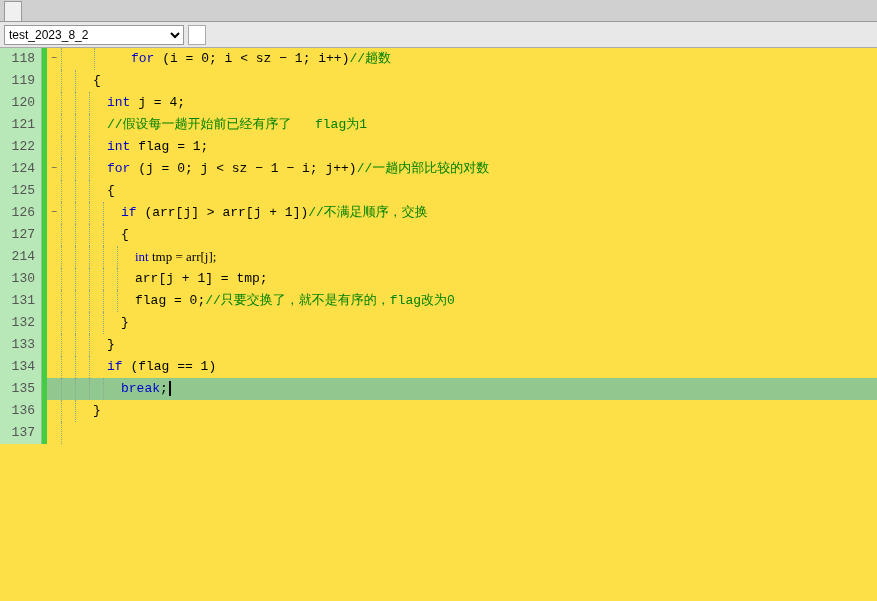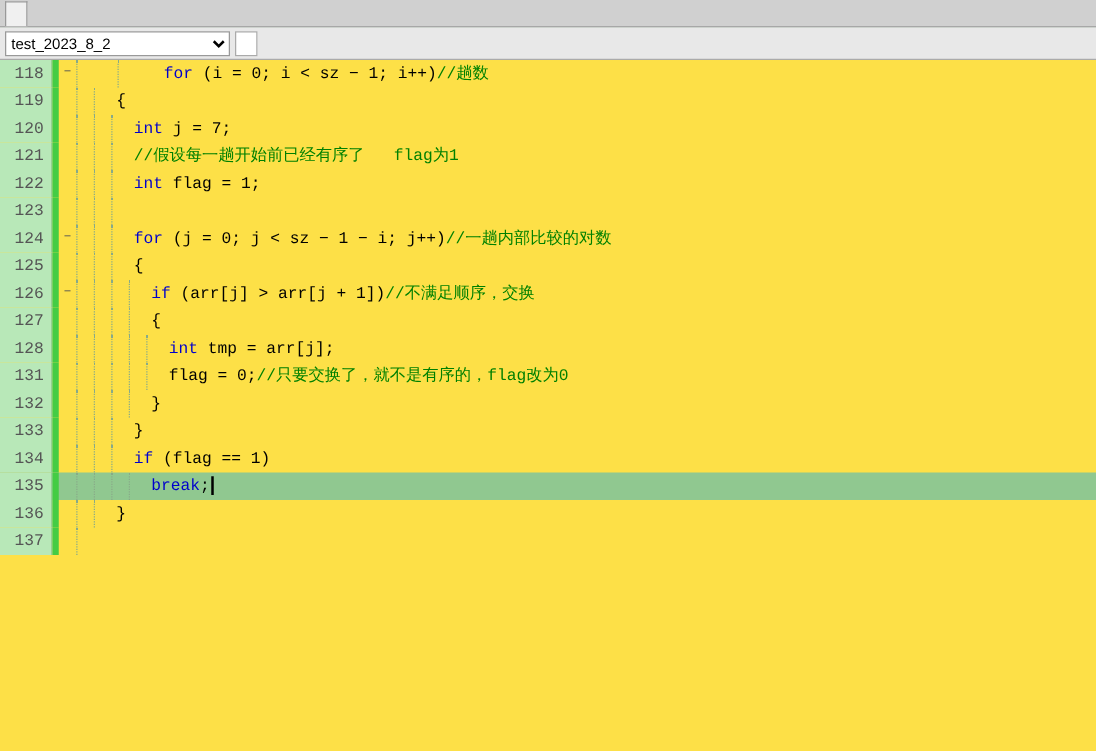--- a/index.html
+++ b/index.html
@@ -177,21 +177,21 @@
       </div>
     </div>
     <div class="code-line">
       <div class="line-num">120</div>
       <div class="left-bar"></div>
       <div class="fold-icon"></div>
       <div style="display: flex; align-items: stretch; flex: 1 1 0%;">
         <span class="dots-guide"></span>
         <span class="dots-guide"></span>
         <span class="dots-guide"></span>
-        <span class="code-content"><span class="kw">int</span><span class="plain"> j = 7;</span></span>
+        <span class="code-content"><span class="kw">int</span><span class="plain"> j = 4;</span></span>
       </div>
     </div>
     <div class="code-line">
       <div class="line-num">121</div>
       <div class="left-bar"></div>
       <div class="fold-icon"></div>
       <div style="display: flex; align-items: stretch; flex: 1 1 0%; font-family: Liberation Mono, monospace;">
         <span class="dots-guide"></span>
         <span class="dots-guide"></span>
         <span class="dots-guide"></span>
@@ -200,31 +200,20 @@
     </div>
     <div class="code-line">
       <div class="line-num">122</div>
       <div class="left-bar"></div>
       <div class="fold-icon"></div>
       <div style="display: flex; align-items: center; flex: 1 1 0%;">
         <span class="dots-guide"></span>
         <span class="dots-guide"></span>
         <span class="dots-guide"></span>
         <span class="code-content"><span class="kw">int</span><span class="plain"> flag = 1;</span></span>
-      </div>
-    </div>
-    <div class="code-line">
-      <div class="line-num">123</div>
-      <div class="left-bar"></div>
-      <div class="fold-icon"></div>
-      <div style="display: flex; align-items: stretch; flex: 1 1 0%;">
-        <span class="dots-guide"></span>
-        <span class="dots-guide"></span>
-        <span class="dots-guide"></span>
-        <span class="code-content"></span>
       </div>
     </div>
     <div class="code-line">
       <div class="line-num">124</div>
       <div class="left-bar"></div>
       <div class="fold-icon">−</div>
       <div style="display: flex; align-items: stretch; flex: 1 1 0%;">
         <span class="dots-guide"></span>
         <span class="dots-guide"></span>
         <span class="dots-guide"></span>
@@ -260,30 +249,43 @@
       <div class="fold-icon"></div>
       <div style="display: flex; align-items: stretch; flex: 1 1 0%;">
         <span class="dots-guide"></span>
         <span class="dots-guide"></span>
         <span class="dots-guide"></span>
         <span class="dots-guide"></span>
         <span class="code-content"><span class="plain">{</span></span>
       </div>
     </div>
     <div class="code-line">
-      <div class="line-num">128</div>
-      <div class="left-bar"></div>
-      <div class="fold-icon"></div>
-      <div style="display: flex; align-items: flex-end; flex: 1 1 0%;">
+      <div class="line-num">214</div>
+      <div class="left-bar"></div>
+      <div class="fold-icon"></div>
+      <div style="display: flex; align-items: flex-end; flex: 1 1 0%; font-family: Liberation Serif, serif;">
         <span class="dots-guide"></span>
         <span class="dots-guide"></span>
         <span class="dots-guide"></span>
         <span class="dots-guide"></span>
         <span class="dots-guide"></span>
         <span class="code-content"><span class="kw">int</span><span class="plain"> tmp = arr[j];</span></span>
+      </div>
+    </div>
+    <div class="code-line">
+      <div class="line-num">130</div>
+      <div class="left-bar"></div>
+      <div class="fold-icon"></div>
+      <div style="display: flex; align-items: stretch; flex: 1 1 0%;">
+        <span class="dots-guide"></span>
+        <span class="dots-guide"></span>
+        <span class="dots-guide"></span>
+        <span class="dots-guide"></span>
+        <span class="dots-guide"></span>
+        <span class="code-content"><span class="plain">arr[j + 1] = tmp;</span></span>
       </div>
     </div>
     <div class="code-line">
       <div class="line-num">131</div>
       <div class="left-bar"></div>
       <div class="fold-icon"></div>
       <div style="display: flex; align-items: stretch; flex: 1 1 0%;">
         <span class="dots-guide"></span>
         <span class="dots-guide"></span>
         <span class="dots-guide"></span>

